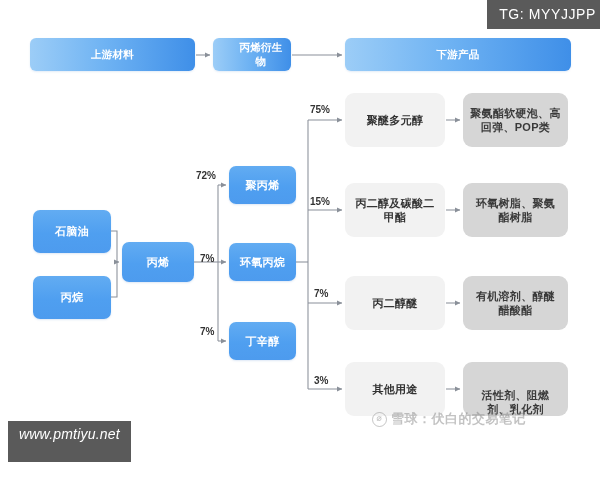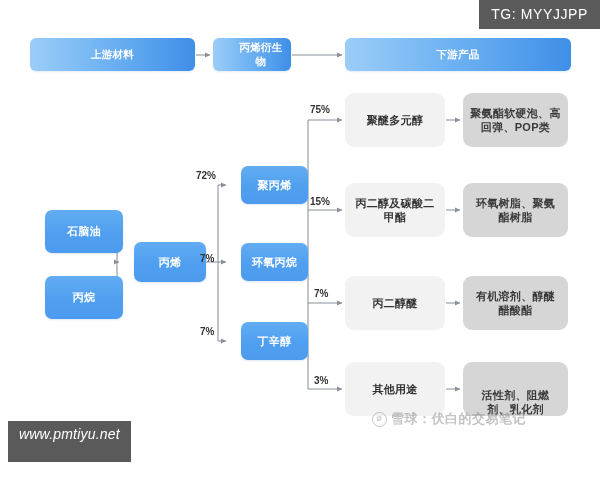--- a/index.html
+++ b/index.html
@@ -44,21 +44,20 @@
     letter-spacing: 0.3px;
   }
 
   
   .node.blue {
     background: linear-gradient(180deg, #62acf2 0%, #4f9ff0 55%, #4d9bee 100%);
     color: #ffffff;
     font-size: 11px;
     font-weight: 700;
     box-shadow: 0 1px 2px rgba(70,130,200,0.18);
-    margin-left: 12px;
   }
 
   
   .node.headerbar {
     background: linear-gradient(90deg, #9ccdf7 0%, #6fb3f3 45%, #3f8fe8 100%);
     color: #ffffff;
     font-size: 10.5px;
     font-weight: 700;
     border-radius: 6px;
     box-shadow: 0 1px 2px rgba(70,130,200,0.15);
@@ -99,21 +98,21 @@
   }
 
   
   #tg-badge {
     position: absolute;
     right: 0;
     top: 0;
     background: #5a5a5a;
     color: #ffffff;
     font-size: 14px;
-    padding: 6px 12px 7px 12px;
+    padding: 6px 4px 7px 12px;
     letter-spacing: 0.6px;
     font-family: "Liberation Sans", "DejaVu Sans", sans-serif;
   }
   #url-badge {
     position: absolute;
     left: 8px;
     bottom: 18px;
     background: #5a5a5a;
     color: #ffffff;
     font-size: 14px;

